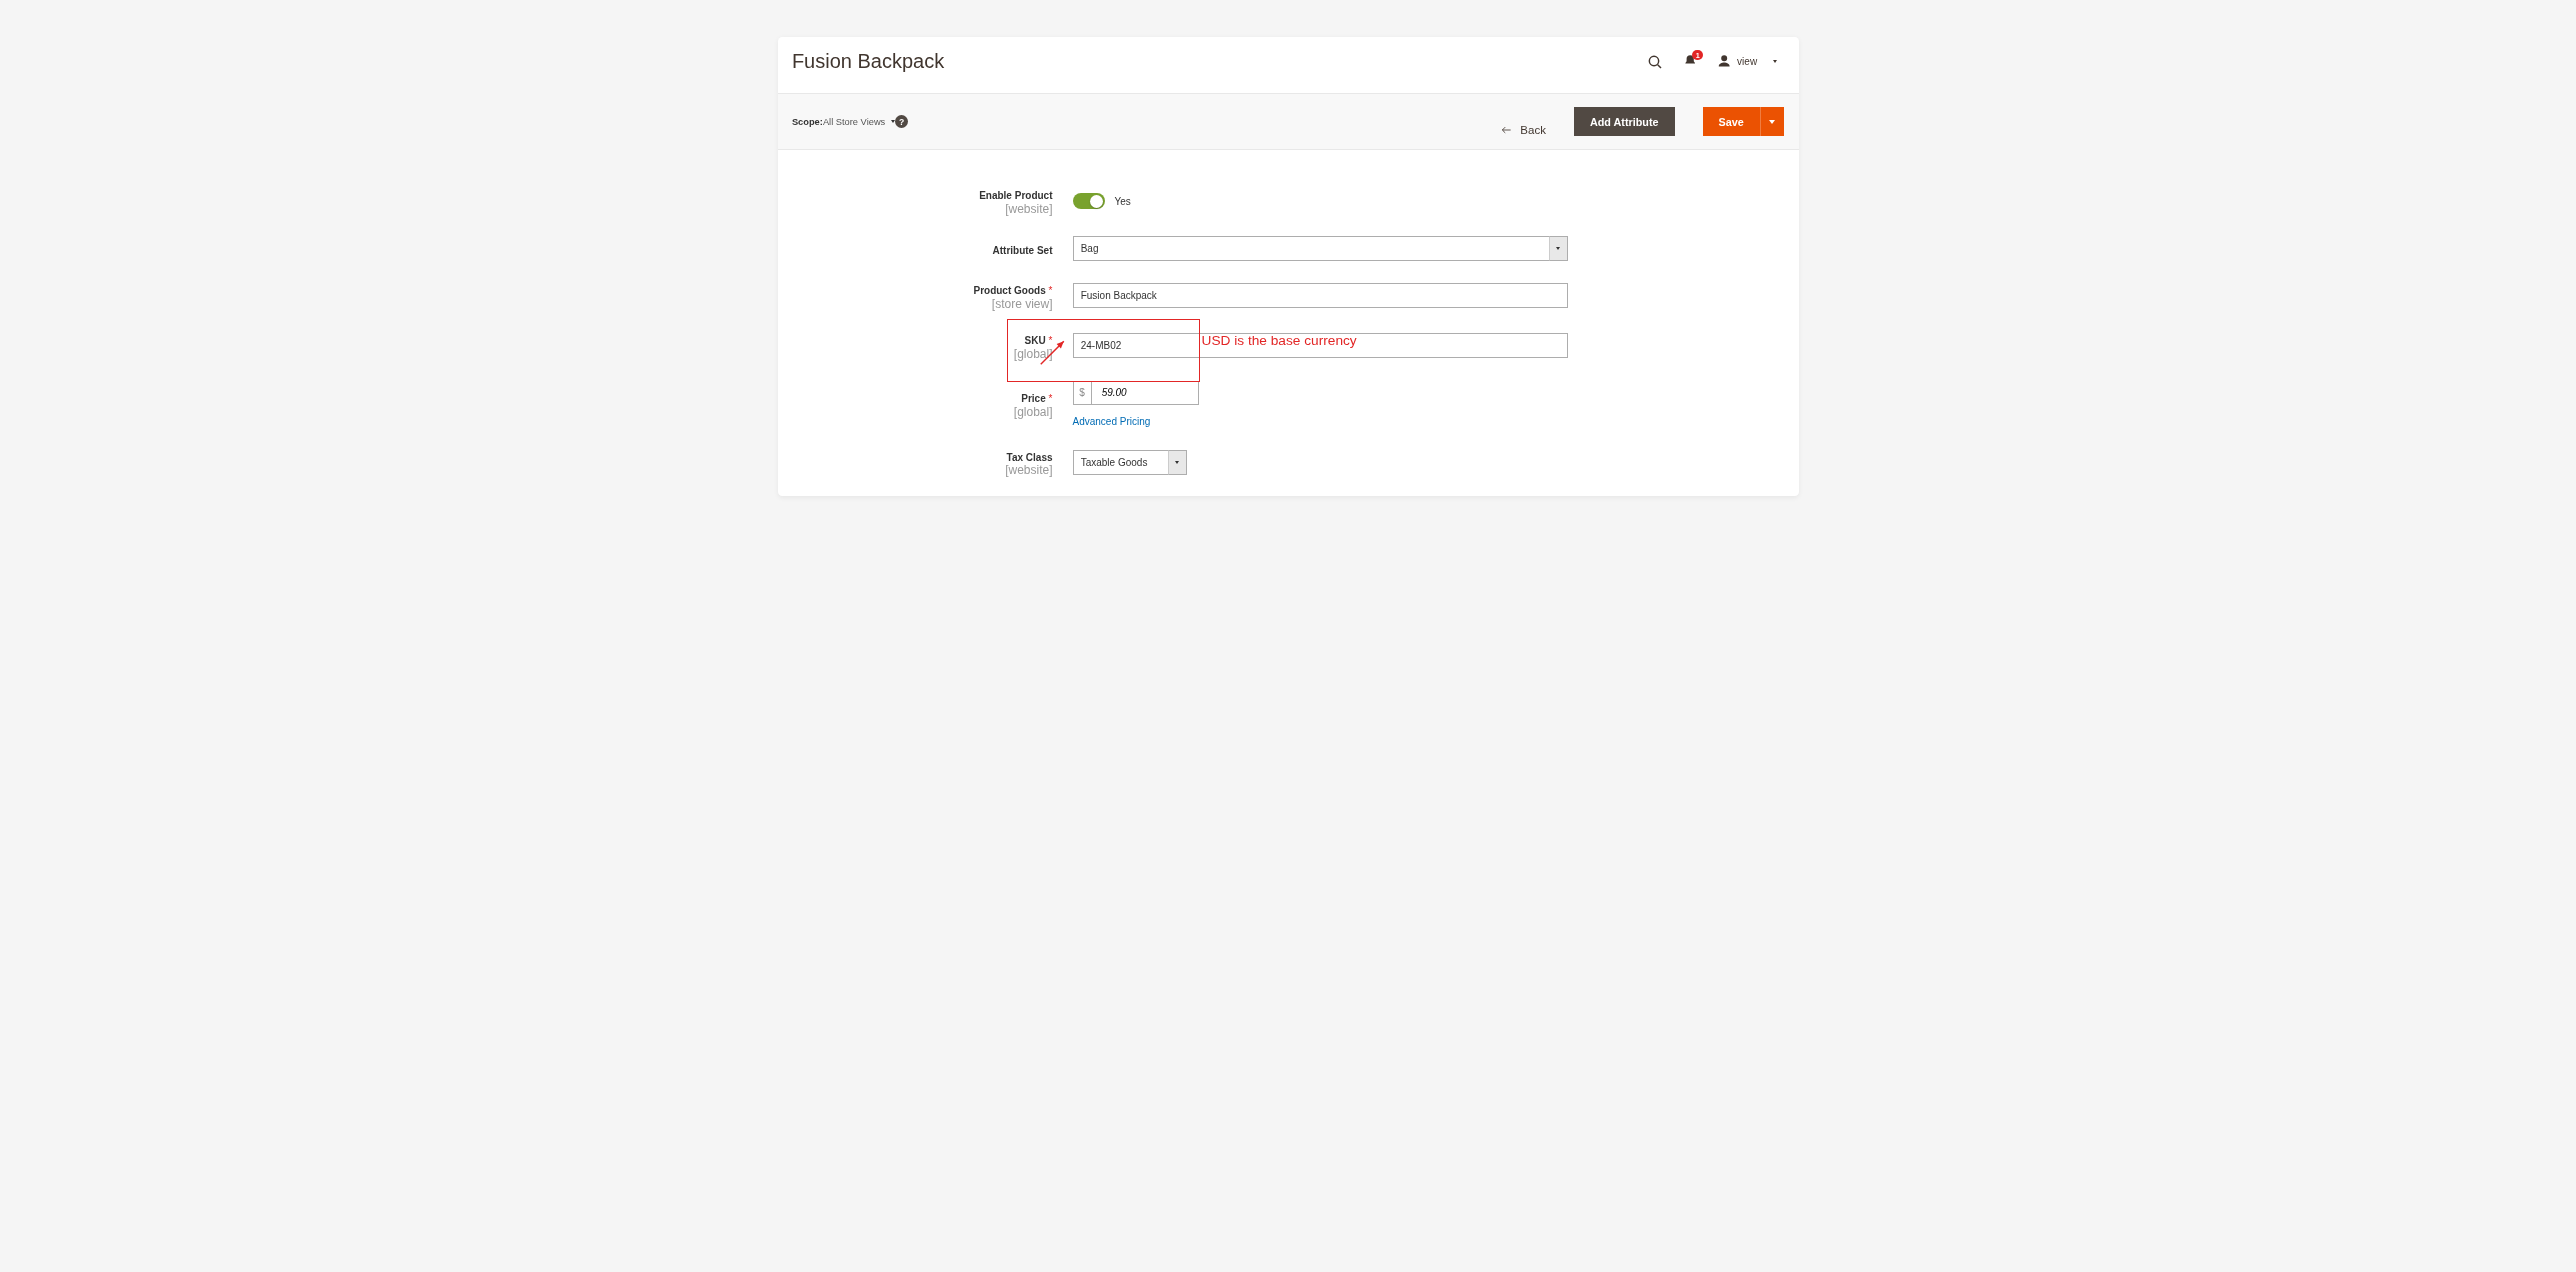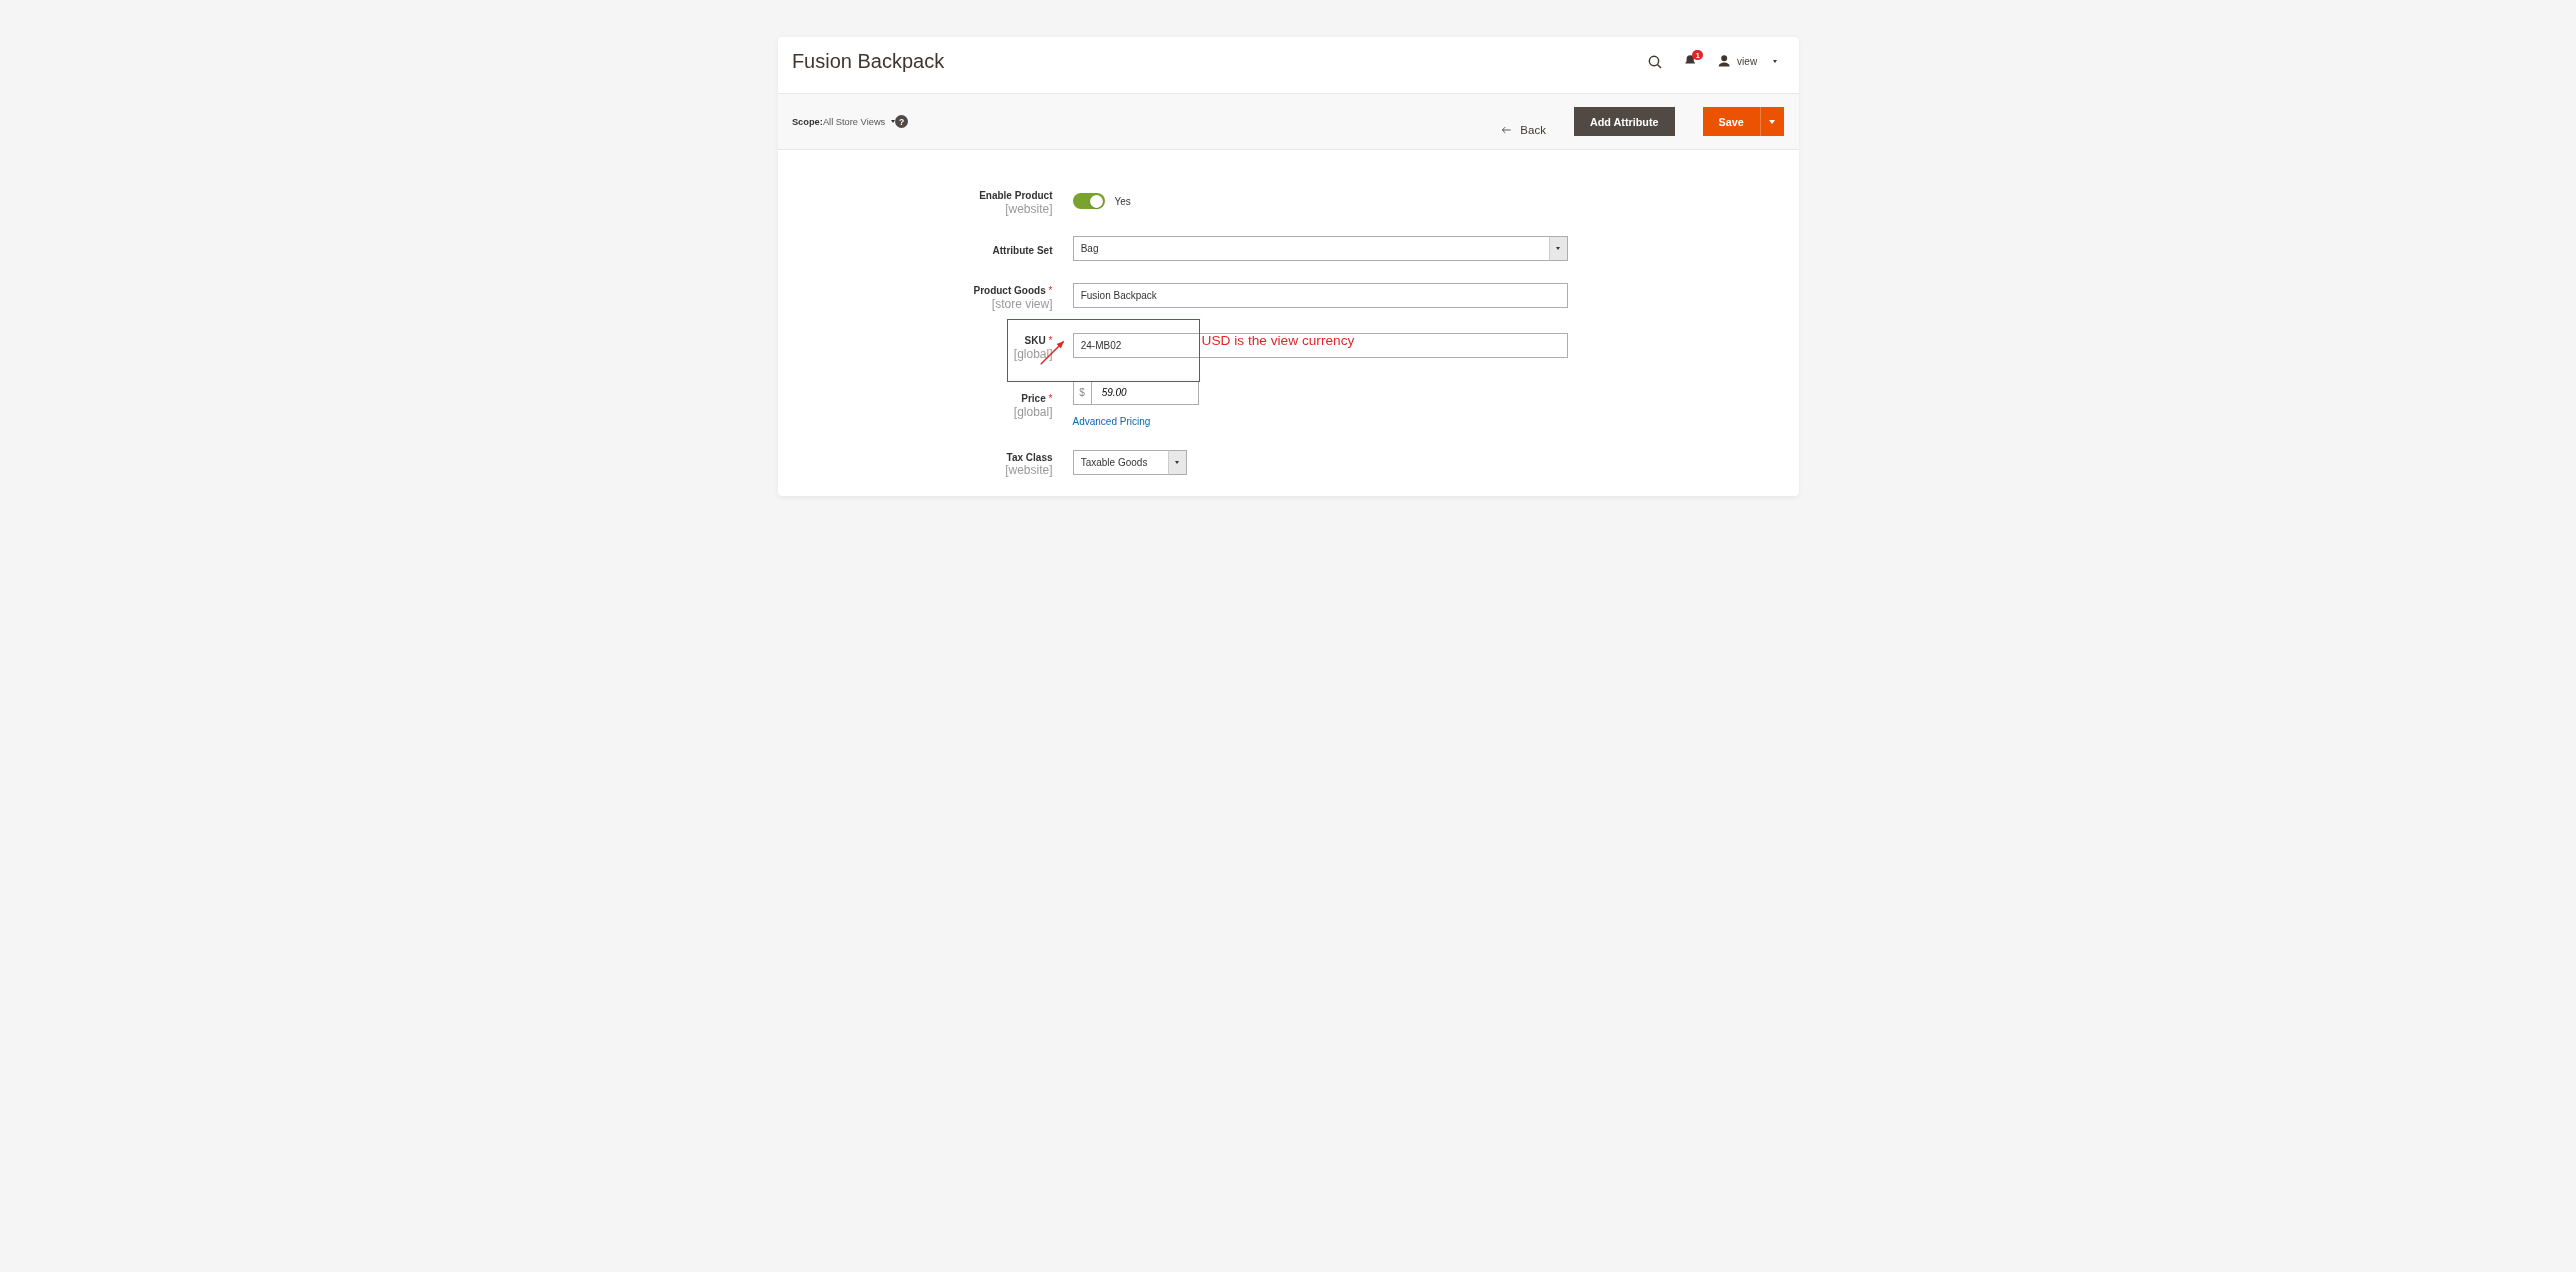--- a/index.html
+++ b/index.html
@@ -273,18 +273,18 @@
             </div>
         </div>
       </div>
     </div>
 
     <div class="annot-box"></div>
     <svg class="annot-arrow" width="36" height="36" viewBox="0 0 50 50">
       <line x1="8" y1="42" x2="40" y2="10" stroke="#e22626" stroke-width="2"></line>
       <polygon points="40,10 30,14 36,20" fill="#e22626"></polygon>
     </svg>
-    <div class="annot-text">USD is the view currency</div>
+    <div class="annot-text">USD is the base currency</div>
 
   </div>
 
 </div>
 
 
 </body></html>

